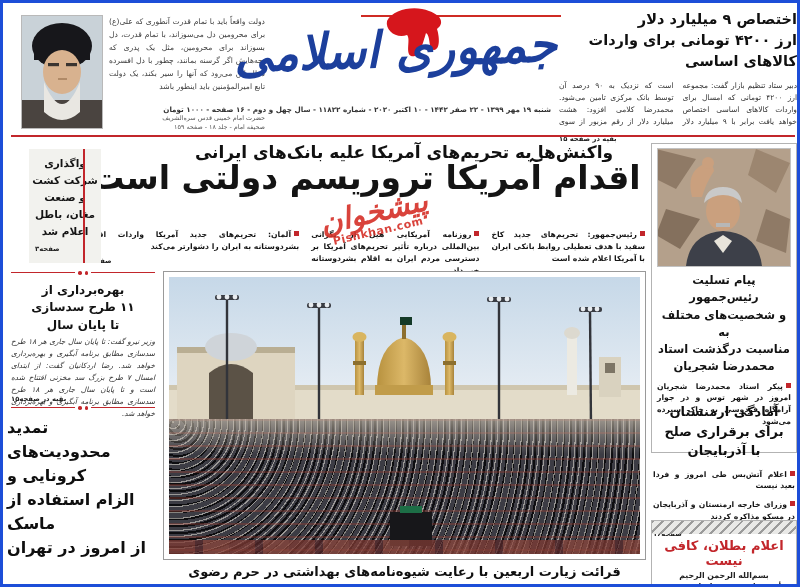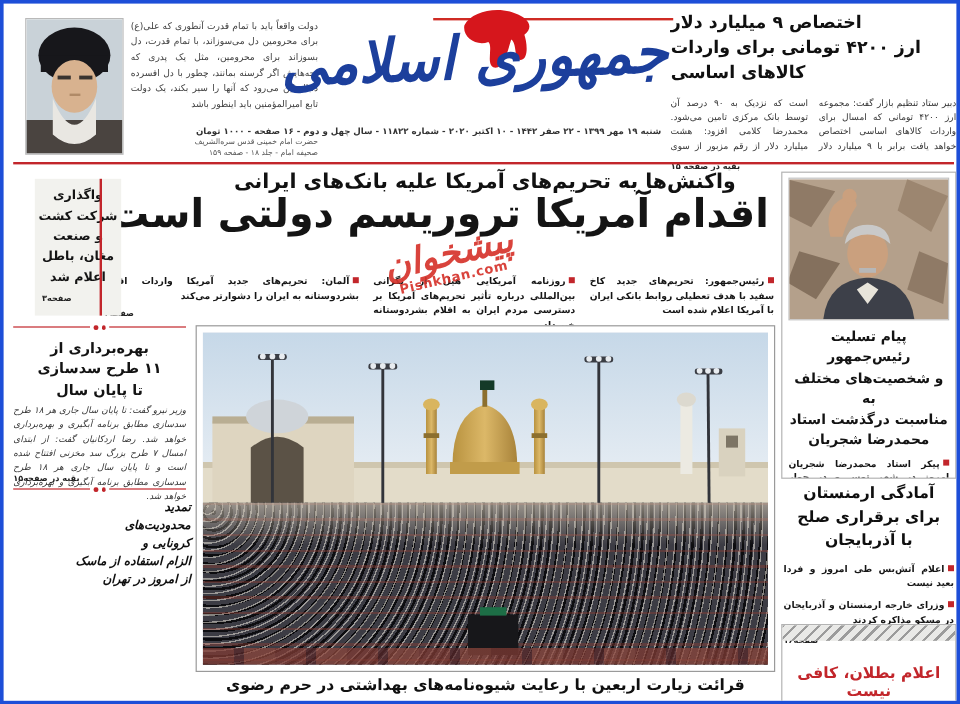--- a/index.html
+++ b/index.html
@@ -21,21 +21,21 @@
   .mh-splash { position:absolute; top:0; left:120px; width:60px; height:56px; }
   .mh-title { position:absolute; top:16px; left:0; width:100%; text-align:center;
               font-size:47px; font-weight:bold; font-style:italic; color:#1c3f9c;
               transform:rotate(-2deg) scaleY(1.05); letter-spacing:-2px; white-space:nowrap; }
   .dateline1 { left:244px; top:102px; width:304px; text-align:left; font-size:7.2px;
                font-weight:700; color:#333; white-space:nowrap; }
   .dateline2 { left:252px; top:115px; width:304px; text-align:center; font-size:7.2px;
                font-weight:600; color:#333; white-space:nowrap; }
 
   .ta { left:556px; top:6px; width:238px; height:124px; }
-  .ta-head { font-size:14.5px; font-weight:800; text-align:left; line-height:1.45; color:#101010; }
+  .ta-head { font-size:14.5px; font-weight:800; text-align:right; line-height:1.45; color:#101010; }
   .ta-body { margin-top:8px; height:52px; overflow:hidden; column-count:2; column-gap:9px;
              font-size:7.5px; line-height:1.6; text-align:justify; color:#333; }
   .page-note { font-size:6.8px; font-weight:700; color:#222; text-align:left; margin-top:3px; }
 
   .top-rule { left:8px; top:132px; width:784px; height:1.6px; background:#c2262b; }
 
   
   .kicker { left:160px; top:139px; width:482px; text-align:center; font-size:17px;
             font-weight:700; color:#111; }
   .headline { left:80px; top:155px; width:566px; text-align:center; font-size:33px;
@@ -82,40 +82,40 @@
   .divider { position:absolute; display:flex; align-items:center; gap:3px; }
   .dline { flex:1; height:1.4px; background:#c2262b; }
   .ddot { width:3.5px; height:3.5px; border-radius:50%; background:#c2262b; }
   .lc-div1 { left:8px; top:268px; width:144px; }
   .lc-div2 { left:8px; top:403px; width:144px; }
   .lc-s2-title { left:8px; top:279px; width:144px; text-align:center; font-size:12px;
                  font-weight:800; line-height:1.45; color:#131313; }
   .lc-s2-body { left:8px; top:333px; width:144px; font-size:7.4px; line-height:1.62;
                 text-align:justify; color:#333;font-style:italic; }
   .lc-s2-more { left:8px; top:389px; width:144px; }
-  .lc-s3-title { left:4px; top:413px; width:152px; text-align:right; font-size:10px;
-                 font-weight:800; line-height:1.5; color:#0f0f0f;font-style:italic; }
+  .lc-s3-title { left:4px; top:413px; width:152px; text-align:left; font-size:16px;
+                 font-weight:800; line-height:1.5; color:#0f0f0f; }
   .lc-s3-bullets { left:8px; top:516px; width:144px; }
   .lc-s3-bullets .bullet { margin-bottom:5px; }
 
   
-  .rc-box1 { left:648px; top:140px; width:146px; height:256px; border:1px solid #b3b3b3;
+  .rc-box1 { left:648px; top:140px; width:146px; height:310px; border:1px solid #b3b3b3;
              padding:4px 5px; overflow:hidden; }
   .rc-photo { width:100%; height:119px; border:1px solid #c2c2c2; overflow:hidden; }
   .rc1-title { margin-top:5px; text-align:center; font-size:11.5px; font-weight:800;
                line-height:1.5; color:#131313; }
   .rc1-bullet { margin-top:5px; }
   .rc-box2 { left:648px; top:399px; width:146px; padding:0 2px; }
   .rc2-title { text-align:center; font-size:13px; font-weight:800; line-height:1.5; color:#0f0f0f; }
   .rc2-bullets { margin-top:8px; }
   .rc2-bullets .bullet { margin-bottom:7px; }
   .rc-box3 { left:648px; top:517px; width:146px; height:70px; border:1px solid #b3b3b3; overflow:hidden; }
   .hatch { height:13px; background:
       repeating-linear-gradient(135deg, #9b9b9b 0 2px, rgba(0,0,0,0) 2px 7px), #e9e9e7; }
-  .rc3-title { margin-top:20px; text-align:center; font-size:13px; font-weight:800; color:#c2262b; }
+  .rc3-title { margin-top:4px; text-align:center; font-size:13px; font-weight:800; color:#c2262b; }
   .rc3-b1 { margin-top:3px; text-align:center; font-size:7.8px; font-weight:700; color:#222; }
   .rc3-b2 { margin:1px 6px 0; font-size:7.8px; line-height:1.55; text-align:justify;
             font-weight:600; color:#222; }
 </style>
 </head>
 <body>
 
 <div id="page">
 
   <div class="abs kh-box">

